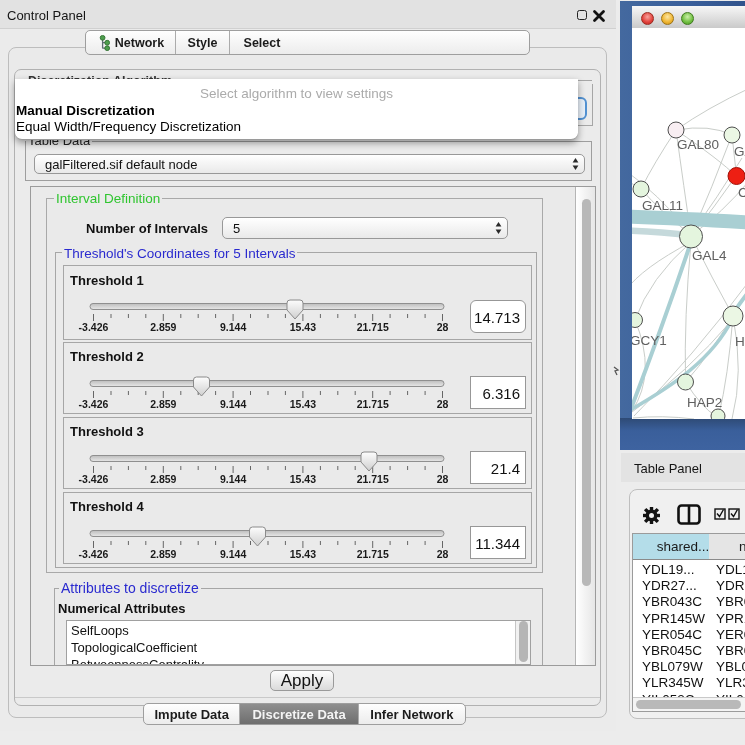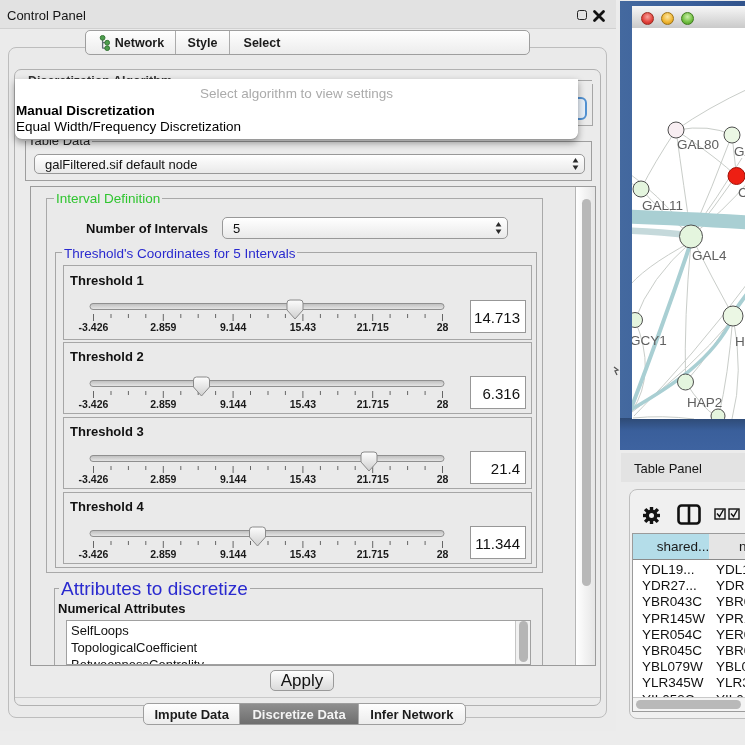--- a/index.html
+++ b/index.html
@@ -160,35 +160,35 @@
     <text x="100.3" y="66" font-size="10.5" font-weight="bold" fill="#1A1A1A" text-anchor="middle" font-family="Liberation Sans, sans-serif">2.859</text>
     <text x="170.1" y="66" font-size="10.5" font-weight="bold" fill="#1A1A1A" text-anchor="middle" font-family="Liberation Sans, sans-serif">9.144</text>
     <text x="239.9" y="66" font-size="10.5" font-weight="bold" fill="#1A1A1A" text-anchor="middle" font-family="Liberation Sans, sans-serif">15.43</text>
     <text x="309.7" y="66" font-size="10.5" font-weight="bold" fill="#1A1A1A" text-anchor="middle" font-family="Liberation Sans, sans-serif">21.715</text>
     <text x="379.5" y="66" font-size="10.5" font-weight="bold" fill="#1A1A1A" text-anchor="middle" font-family="Liberation Sans, sans-serif">28</text>
     <g transform="translate(194.5,44.5)">
       <path d="M -5,-9.5 L 5,-9.5 Q 8,-9.5 8,-6.5 L 8,0.5 L 0,9.5 L -8,0.5 L -8,-6.5 Q -8,-9.5 -5,-9.5 Z" fill="url(#tg)" stroke="#8A8A8A" stroke-width="1"></path>
     </g>
   </svg>
 
-<div class="vfield" style="left:470px;top:300px;width:56px;height:33px;">
+<div class="vfield" style="left:470px;top:300px;width:56px;height:33px;border-radius:6px;">
     <span>14.713</span>
   </div>
 <div class="vfield" style="left:470px;top:376px;width:56px;height:33px;">
     <span>6.316</span>
   </div>
 <div class="vfield" style="left:470px;top:451px;width:56px;height:33px;">
     <span>21.4</span>
   </div>
 <div class="vfield" style="left:470px;top:526px;width:56px;height:33px;padding-left:28px;">
     <span>11.344</span>
   </div>
 
 <div class="abs" style="left:54px;top:588px;width:489px;height:77px;border:1px solid #A6A6A6;border-bottom:none;box-sizing:border-box;"></div>
-<div class="gtitle" style="left:59px;top:582px;color:#2A2ACF;background:#EAEAEA;font-size:19px;">Attributes to discretize</div>
+<div class="gtitle" style="left:59px;top:582px;color:#2A2ACF;background:#EAEAEA;font-size:14px;">Attributes to discretize</div>
 <div class="blab" style="left:58px;top:601px;">Numerical Attributes</div>
 <div class="abs" style="left:66px;top:620px;width:465px;height:45px;background:#fff;border:1px solid #A0A0A0;box-sizing:border-box;overflow:hidden;">
   <div style="position:absolute;left:4px;top:2px;font-size:13px;color:#111;">SelfLoops</div>
   <div style="position:absolute;left:4px;top:19px;font-size:13px;color:#111;">TopologicalCoefficient</div>
   <div style="position:absolute;left:4px;top:36px;font-size:13px;color:#111;">BetweennessCentrality</div>
   <div style="position:absolute;right:0;top:0;width:14px;height:47px;background:#F1F1F1;border-left:1px solid #C5C5C5;"></div>
   <div style="position:absolute;right:2.5px;top:0px;width:9px;height:41px;background:#B5B5B5;border-radius:5px;"></div>
 </div>
 
 <div class="abs" style="left:270px;top:670px;width:64px;height:21px;border:1px solid #9A9A9A;border-radius:5px;background:linear-gradient(#FDFDFD,#DADADA);box-sizing:border-box;text-align:center;font-size:17px;color:#111;line-height:19px;">Apply</div>

